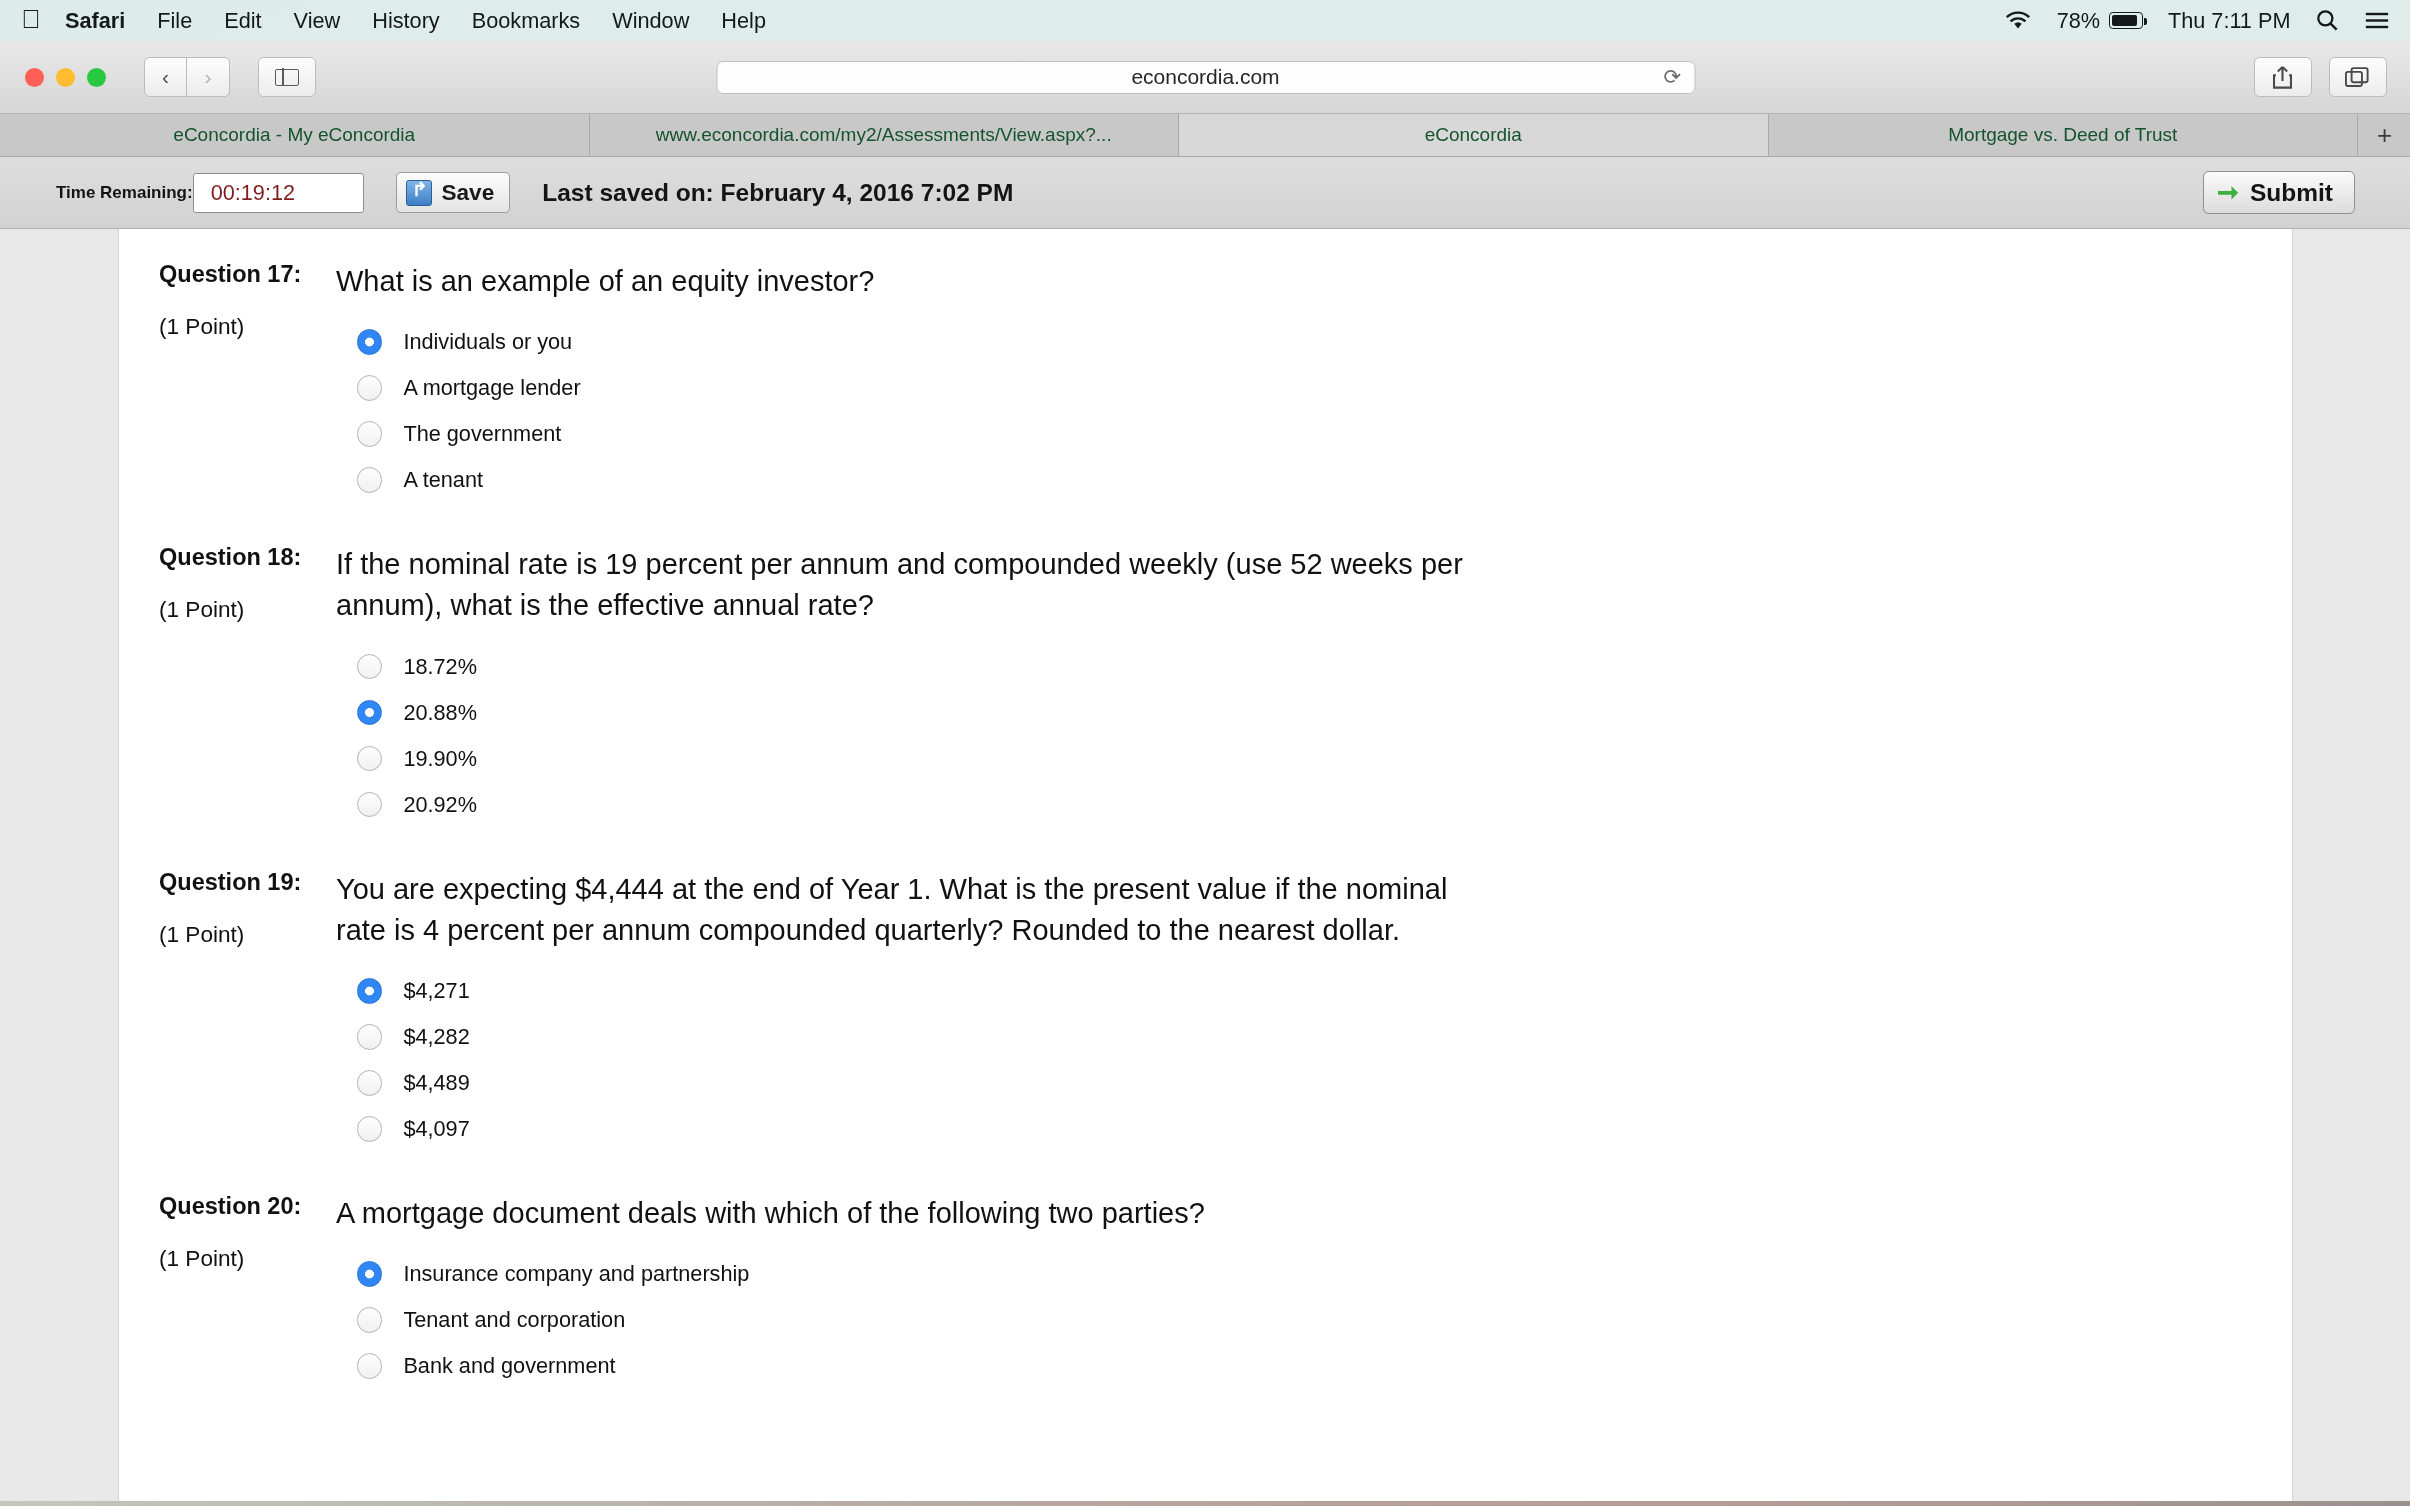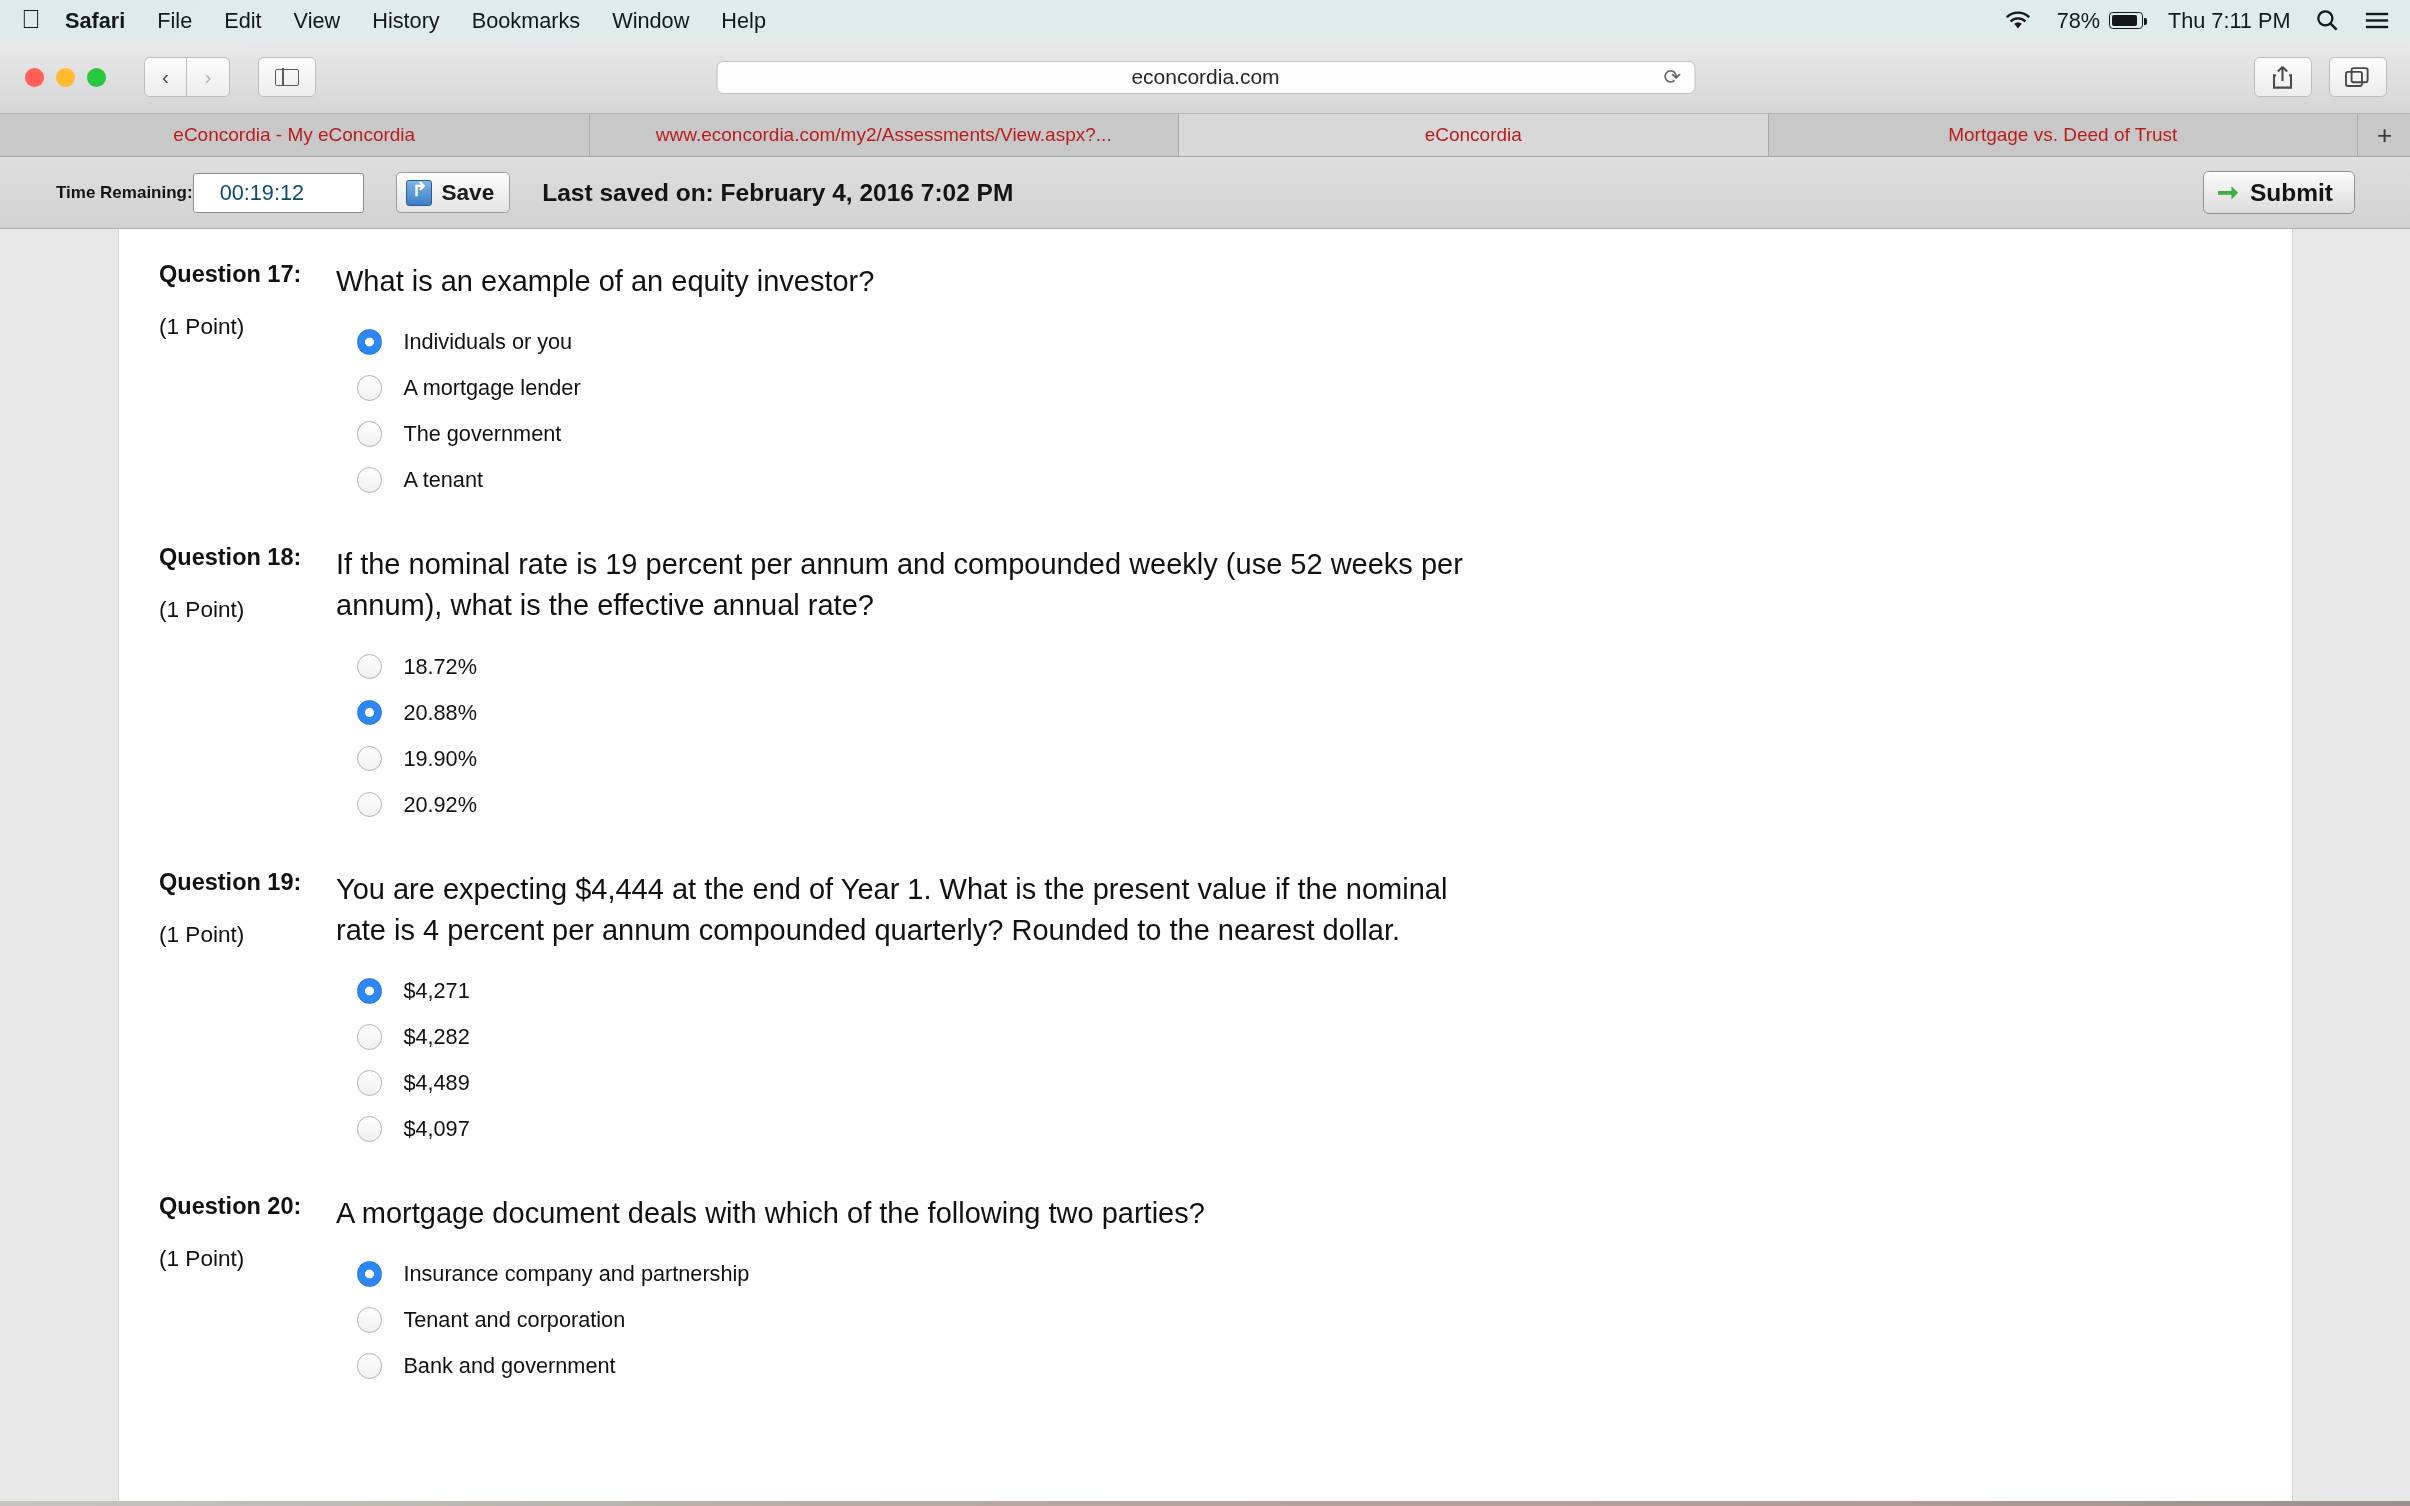--- a/index.html
+++ b/index.html
@@ -90,43 +90,43 @@
   .tool {
     width: 58px; height: 40px; background: linear-gradient(#fdfdfd, #ececec);
     border: 0.9px solid #bcbcbc; border-radius: 5.6px; display:flex; align-items:center; justify-content:center;
     font-size: 20px; color: #4a4a4a;
   }
 
   
   .tabbar { height: 43px; display: flex; background: #c8c8c8; border-bottom: 0.9px solid #a9a9a9; }
   .tab {
     flex: 1; display: flex; align-items: center; justify-content: center;
-    font-size: 19px; color: #b91c1c;
+    font-size: 19px; color: #14532d;
     border-right: 0.9px solid #a9a9a9;
     background: #c8c8c8;
     white-space: nowrap; overflow: hidden; text-overflow: ellipsis;
     padding: 0 11.3px;
   }
   .tab.active { background: #d8d8d8; }
   .tab-plus {
     width: 53px; display:flex; align-items:center; justify-content:center;
     font-size: 26px; color:#3b3b3b; background:#c8c8c8;
   }
 
   
   .exambar {
     height: 72px; background: linear-gradient(#dedede, #d2d2d2);
     border-bottom: 0.9px solid #b0b0b0;
     display: flex; align-items: center; padding: 0 56px;
   }
   .time-label { font-size: 17px; font-weight: bold; color: #141414; margin-right: 0; }
   .time-box {
     width: 171px; height: 40px; background: #fff; border: 0.9px solid #8d8d8d;
-    border-radius: 2.8px; display: flex; align-items: center; padding-left: 26px;
-    font-size: 21.7px; color: #0c4a6e;
+    border-radius: 2.8px; display: flex; align-items: center; padding-left: 17px;
+    font-size: 21.7px; color: #7f1d1d;
   }
   .save-btn {
     margin-left: 32px; height: 41px; padding: 0 15px 0 9.4px;
     background: linear-gradient(#fcfcfc, #e4e4e4); border: 0.9px solid #9b9b9b; border-radius: 4.7px;
     display: flex; align-items: center; gap: 9.4px; font-size: 22.6px; font-weight: bold; color: #1a1a1a;
   }
   .save-icon {
     width: 26px; height: 26px; background: linear-gradient(#7fb5e8, #3d7fc4);
     border: 0.9px solid #2c5c93; border-radius: 2.8px; position: relative;
   }

